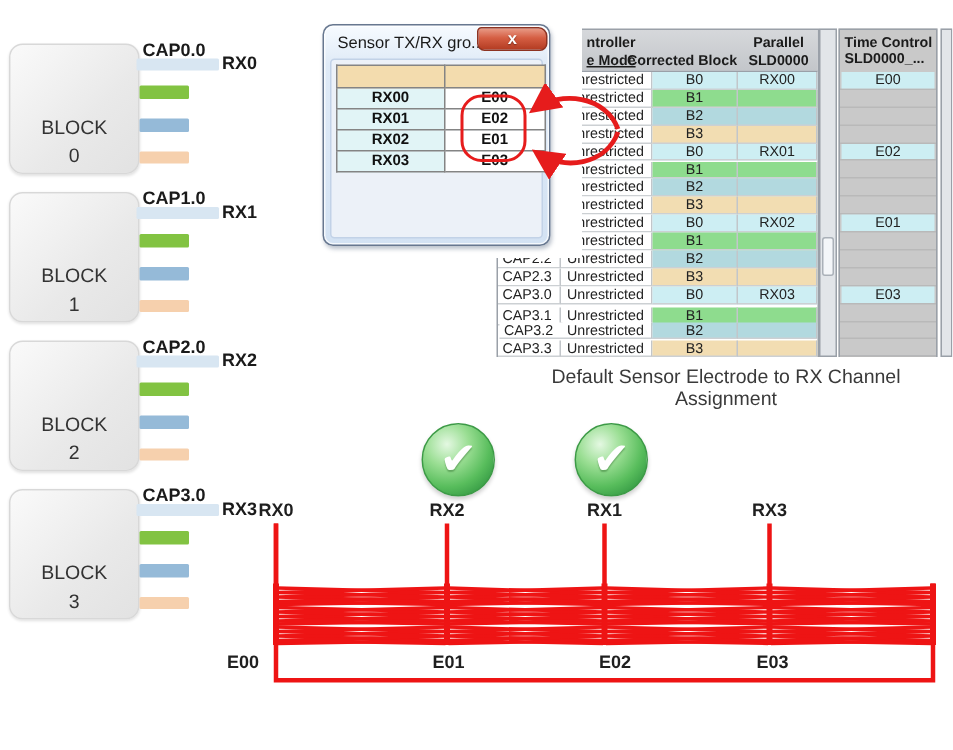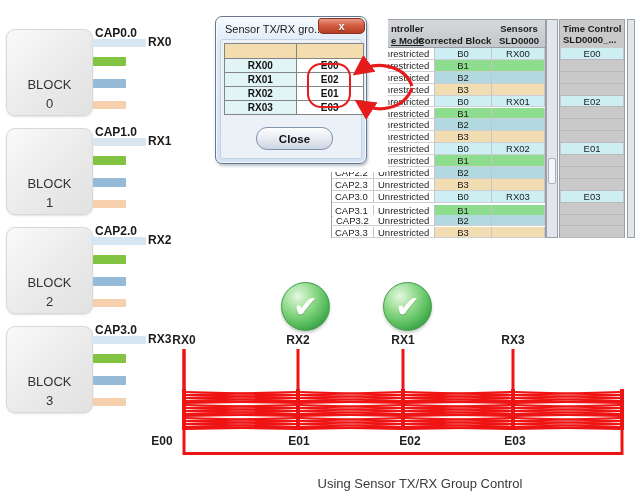--- a/index.html
+++ b/index.html
@@ -147,21 +147,21 @@
       <div class="bar bar-cap" style="left: 91px; top: 336px; background: rgb(216, 230, 242);"></div>
       <div class="rx-label" style="left: 148px; top: 332px;">RX3</div>
       <div class="bar bar-small" style="left: 93px; top: 354px; background: rgb(130, 195, 66);"></div>
       <div class="bar bar-small" style="left: 93px; top: 376px; background: rgb(149, 186, 216);"></div>
       <div class="bar bar-small" style="left: 93px; top: 398px; height: 8px; background: rgb(246, 208, 173);"></div>
     </div>
 
   <div id="atable">
     <div class="at-header">
       <span class="at-h" style="left:59px; top:3px;">ntroller</span>
-      <span class="at-h" style="left:160px; top:3px; width:54px; text-align:center;">Sensors</span>
+      <span class="at-h" style="left:160px; top:3px; width:54px; text-align:center;">Parallel</span>
       <span class="at-h" style="left:59px; top:15px;text-decoration:underline;">e Mode</span>
       <span class="at-h" style="left:86px; top:15px;">Corrected Block</span>
       <span class="at-h" style="left:160px; top:15px; width:54px; text-align:center;">SLD0000</span>
     </div>
     <div id="at-rows">
         <div class="at-row" style="top: 28px; height: 11.9px;">
           <div class="at-cell" style="left: 0px; width: 42px; padding-left: 3px;">CAP0.0</div>
           <div class="at-cell" style="left: 42px; width: 61px; padding-left: 4px;">Unrestricted</div>
           <div class="at-cell at-center" style="left: 103px; width: 57px; background: rgb(205, 238, 243);">B0</div>
           <div class="at-cell at-center" style="left: 160px; width: 53px; background: rgb(205, 238, 243);">RX00</div>
@@ -289,20 +289,21 @@
           <div class="tt-cell" style="background: rgb(205, 238, 243);">E03</div>
         </div>
         <div class="tt-row" style="top: 182.7px; height: 11.9px;"></div>
         <div class="tt-row" style="top: 194.6px; height: 11.9px;"></div>
         <div class="tt-row" style="top: 206.5px; height: 11.9px;"></div>
       </div>
   </div>
 
   <div id="right-strip"></div>
 
+  <div class="caption" style="left:335px; top:243px; width:298px;">Default Sensor Electrode to RX Channel Assignment</div>
 
   <svg id="diagram" viewBox="0 0 635 500">
       <text x="184" y="344" text-anchor="middle" class="dg-label">RX0</text>
       <line x1="184" y1="349" x2="184" y2="390" class="dg-line"></line>
       <text x="298" y="344" text-anchor="middle" class="dg-label">RX2</text>
       <line x1="298" y1="349" x2="298" y2="390" class="dg-line"></line>
       <text x="403" y="344" text-anchor="middle" class="dg-label">RX1</text>
       <line x1="403" y1="349" x2="403" y2="390" class="dg-line"></line>
       <text x="513" y="344" text-anchor="middle" class="dg-label">RX3</text>
       <line x1="513" y1="349" x2="513" y2="390" class="dg-line"></line>
@@ -342,21 +343,20 @@
       <path class="dg-frame" d="M184,349 L184,453.5 L622,453.5 L622,389"></path>
     </svg>
 
   <div class="checkmark" style="left:281px; top:282px;">
       <span>✔</span>
     </div>
   <div class="checkmark" style="left:383px; top:282px;">
       <span>✔</span>
     </div>
 
-  <div class="caption" style="left:220px; top:476px; width:400px;">Using Sensor TX/RX Group Control</div>
 
   <div id="dialog-margin">
     <div id="dialog">
       <div id="dlg-title">Sensor TX/RX gro...</div>
       <div id="dlg-x">
           <span>x</span>
         </div>
       <div id="dlg-content">
         <table id="dlg-table">
           <tbody id="dlg-tbody">
@@ -375,21 +375,20 @@
               <tr>
                 <td class="c1">RX02</td>
                 <td class="c2">E01</td>
               </tr>
               <tr>
                 <td class="c1">RX03</td>
                 <td class="c2">E03</td>
               </tr>
             </tbody>
         </table>
-        <button id="dlg-close">Close</button>
       </div>
     </div>
   </div>
 
   <div id="red-circle"></div>
   <svg id="swap-arrow" width="74" height="64" viewBox="0 0 74 64">
     <defs>
       <marker id="ah" viewBox="0 0 10 10" refX="8" refY="5" markerWidth="6.5" markerHeight="6.5" orient="auto">
         <path d="M0,0 L10,5 L0,10 z" fill="#e61c1c"></path>
       </marker>

